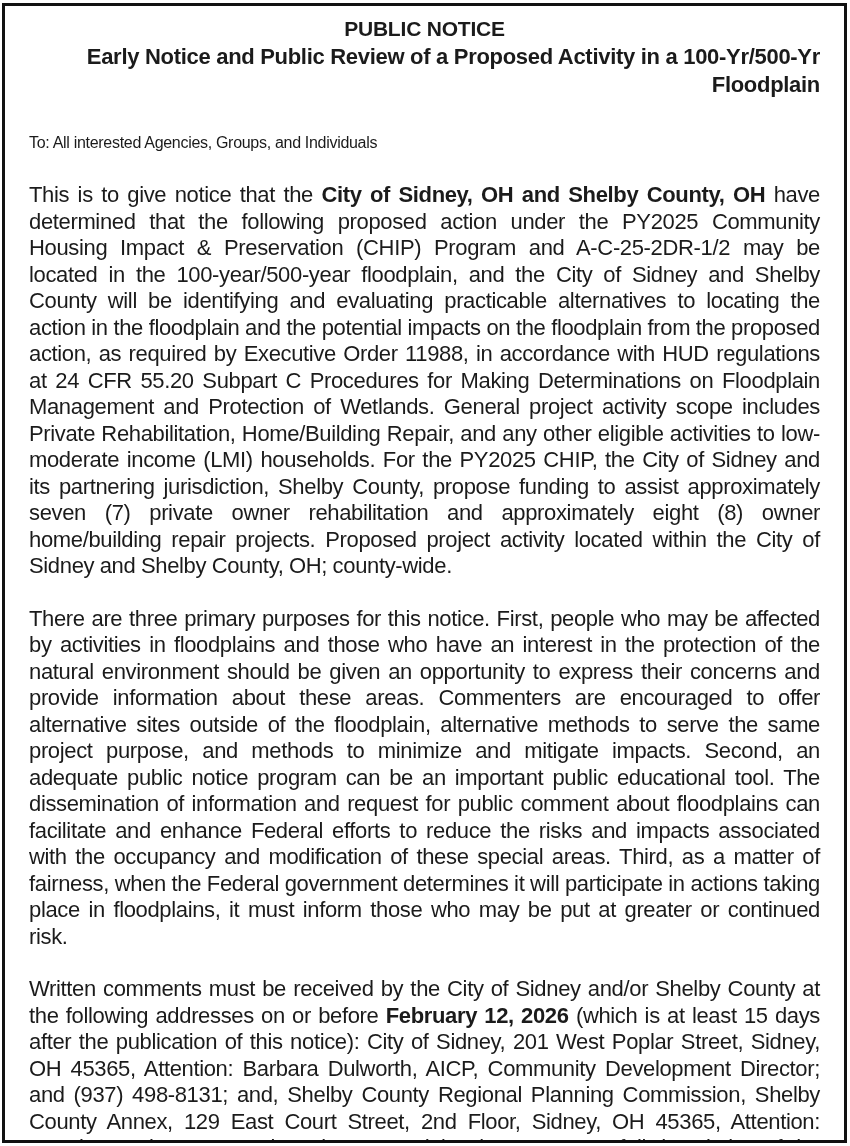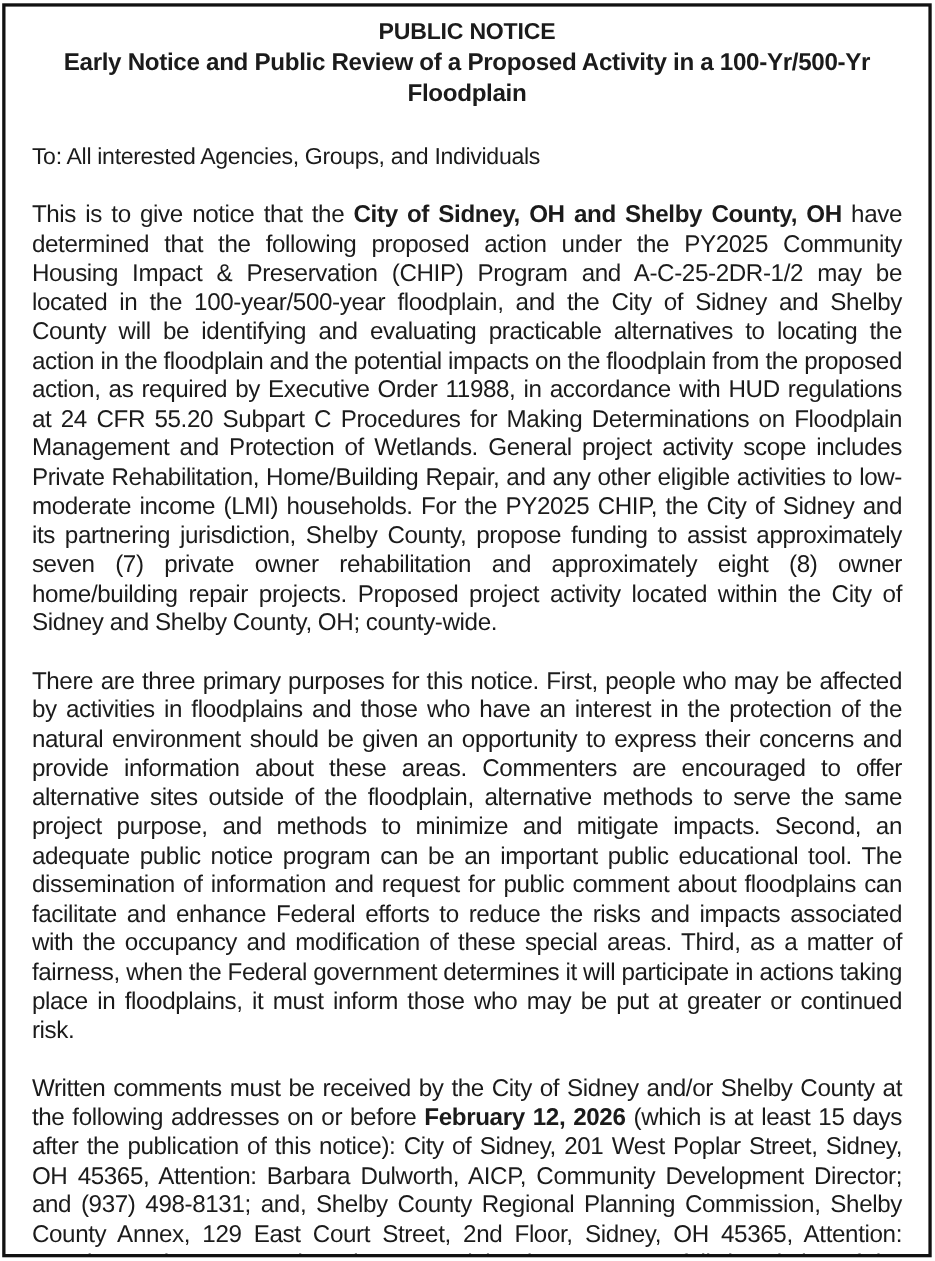--- a/index.html
+++ b/index.html
@@ -33,24 +33,25 @@
     line-height: 27px;
     font-weight: 700;
     letter-spacing: -0.2px;
   }
   .notice-subtitle {
     margin: 1px 0 0 0;
     font-size: 22px;
     line-height: 28px;
     font-weight: 700;
     letter-spacing: -0.3px;
+    text-align: right;
   }
   .salutation {
     margin: 31px 0 0 0;
-    font-size: 21px;
+    font-size: 16px;
     line-height: 26px;
     letter-spacing: -0.3px;
   }
   .para {
     margin: 26px 0 0 0;
     font-size: 22px;
     line-height: 26.5px;
     letter-spacing: -0.35px;
     text-align: justify;
     word-spacing: -0.2px;

